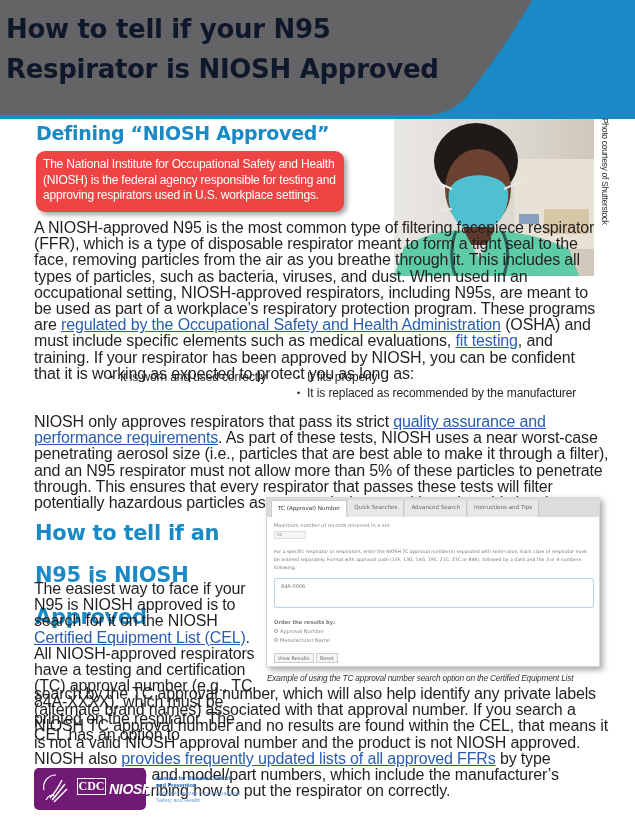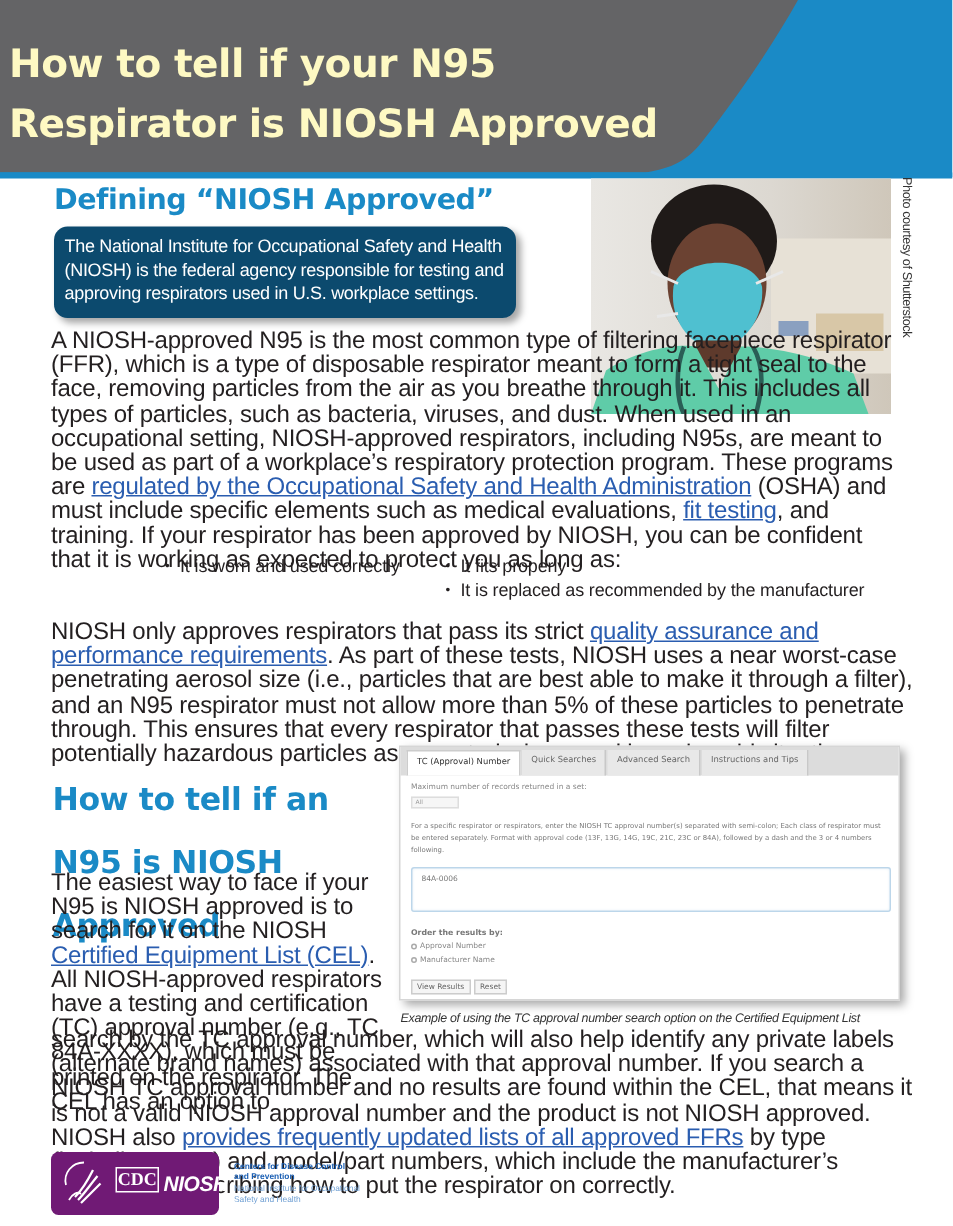--- a/index.html
+++ b/index.html
@@ -2,30 +2,30 @@
 <html><head>
 <meta charset="utf-8">
 <style>
   * { box-sizing: border-box; margin: 0; padding: 0; }
   html, body { width: 635px; height: 817px; overflow: hidden; background: #ffffff; }
   body { font-family: "Liberation Sans", sans-serif; color: #231f20; position: relative; }
 
   
   .banner { position: absolute; left: 0; top: 0; width: 635px; height: 118px; background: #1a8ac6; overflow: hidden; }
   .banner-gray { position: absolute; left: 0; top: 0; width: 635px; height: 115px; }
-  .banner-title { position: absolute; left: 6px; top: 23px; color: #fef9c3; font-family: "DejaVu Sans", sans-serif; font-weight: bold; font-size: 26px; line-height: 40px; letter-spacing: -0.3px; }
+  .banner-title { position: absolute; left: 6px; top: 9px; color: #0f172a; font-family: "DejaVu Sans", sans-serif; font-weight: bold; font-size: 26px; line-height: 40px; letter-spacing: -0.3px; }
   .banner-strip { position: absolute; left: 0; top: 115px; width: 635px; height: 4px; background: #1a8ac6; }
 
   
   .h2 { position: absolute; color: #1a8ac6; font-family: "DejaVu Sans", sans-serif; font-weight: bold; letter-spacing: -0.3px; }
   .h2-defining { left: 36px; top: 122px; font-size: 19px; }
   .h2-how { left: 35px; top: 512px; font-size: 21px; line-height: 42px; width: 230px; }
 
   
-  .callout { position: absolute; left: 36px; top: 151px; width: 308px; height: 61px; background: #0c4a6e; border-radius: 9px; box-shadow: 3px 3px 5px rgba(0,0,0,0.35); color: #ffffff; font-size: 12px; line-height: 15.5px; padding: 6px 6px 0 7px; letter-spacing: -0.2px; }
+  .callout { position: absolute; left: 36px; top: 151px; width: 308px; height: 61px; background: #ef4444; border-radius: 9px; box-shadow: 3px 3px 5px rgba(0,0,0,0.35); color: #ffffff; font-size: 12px; line-height: 15.5px; padding: 6px 6px 0 7px; letter-spacing: -0.2px; }
 
   
   .photo { position: absolute; left: 394px; top: 119px; width: 200px; height: 157px; overflow: hidden; background: linear-gradient(90deg, #e9e7e3 0%, #dcd8d1 60%, #cfc7ba 100%); }
   .photo-credit { position: absolute; left: 596px; top: 118px; width: 14px; height: 110px; font-size: 8.5px; color: #333; writing-mode: vertical-rl; letter-spacing: -0.3px; }
 
   
   .p { position: absolute; font-size: 16px; line-height: 16.2px; color: #231f20; letter-spacing: -0.15px; }
   .p a, .link { color: #2a5db0; text-decoration: underline; }
   .p1 { left: 34px; top: 220px; width: 570px; }
   .p2 { left: 34px; top: 414px; width: 575px; }

